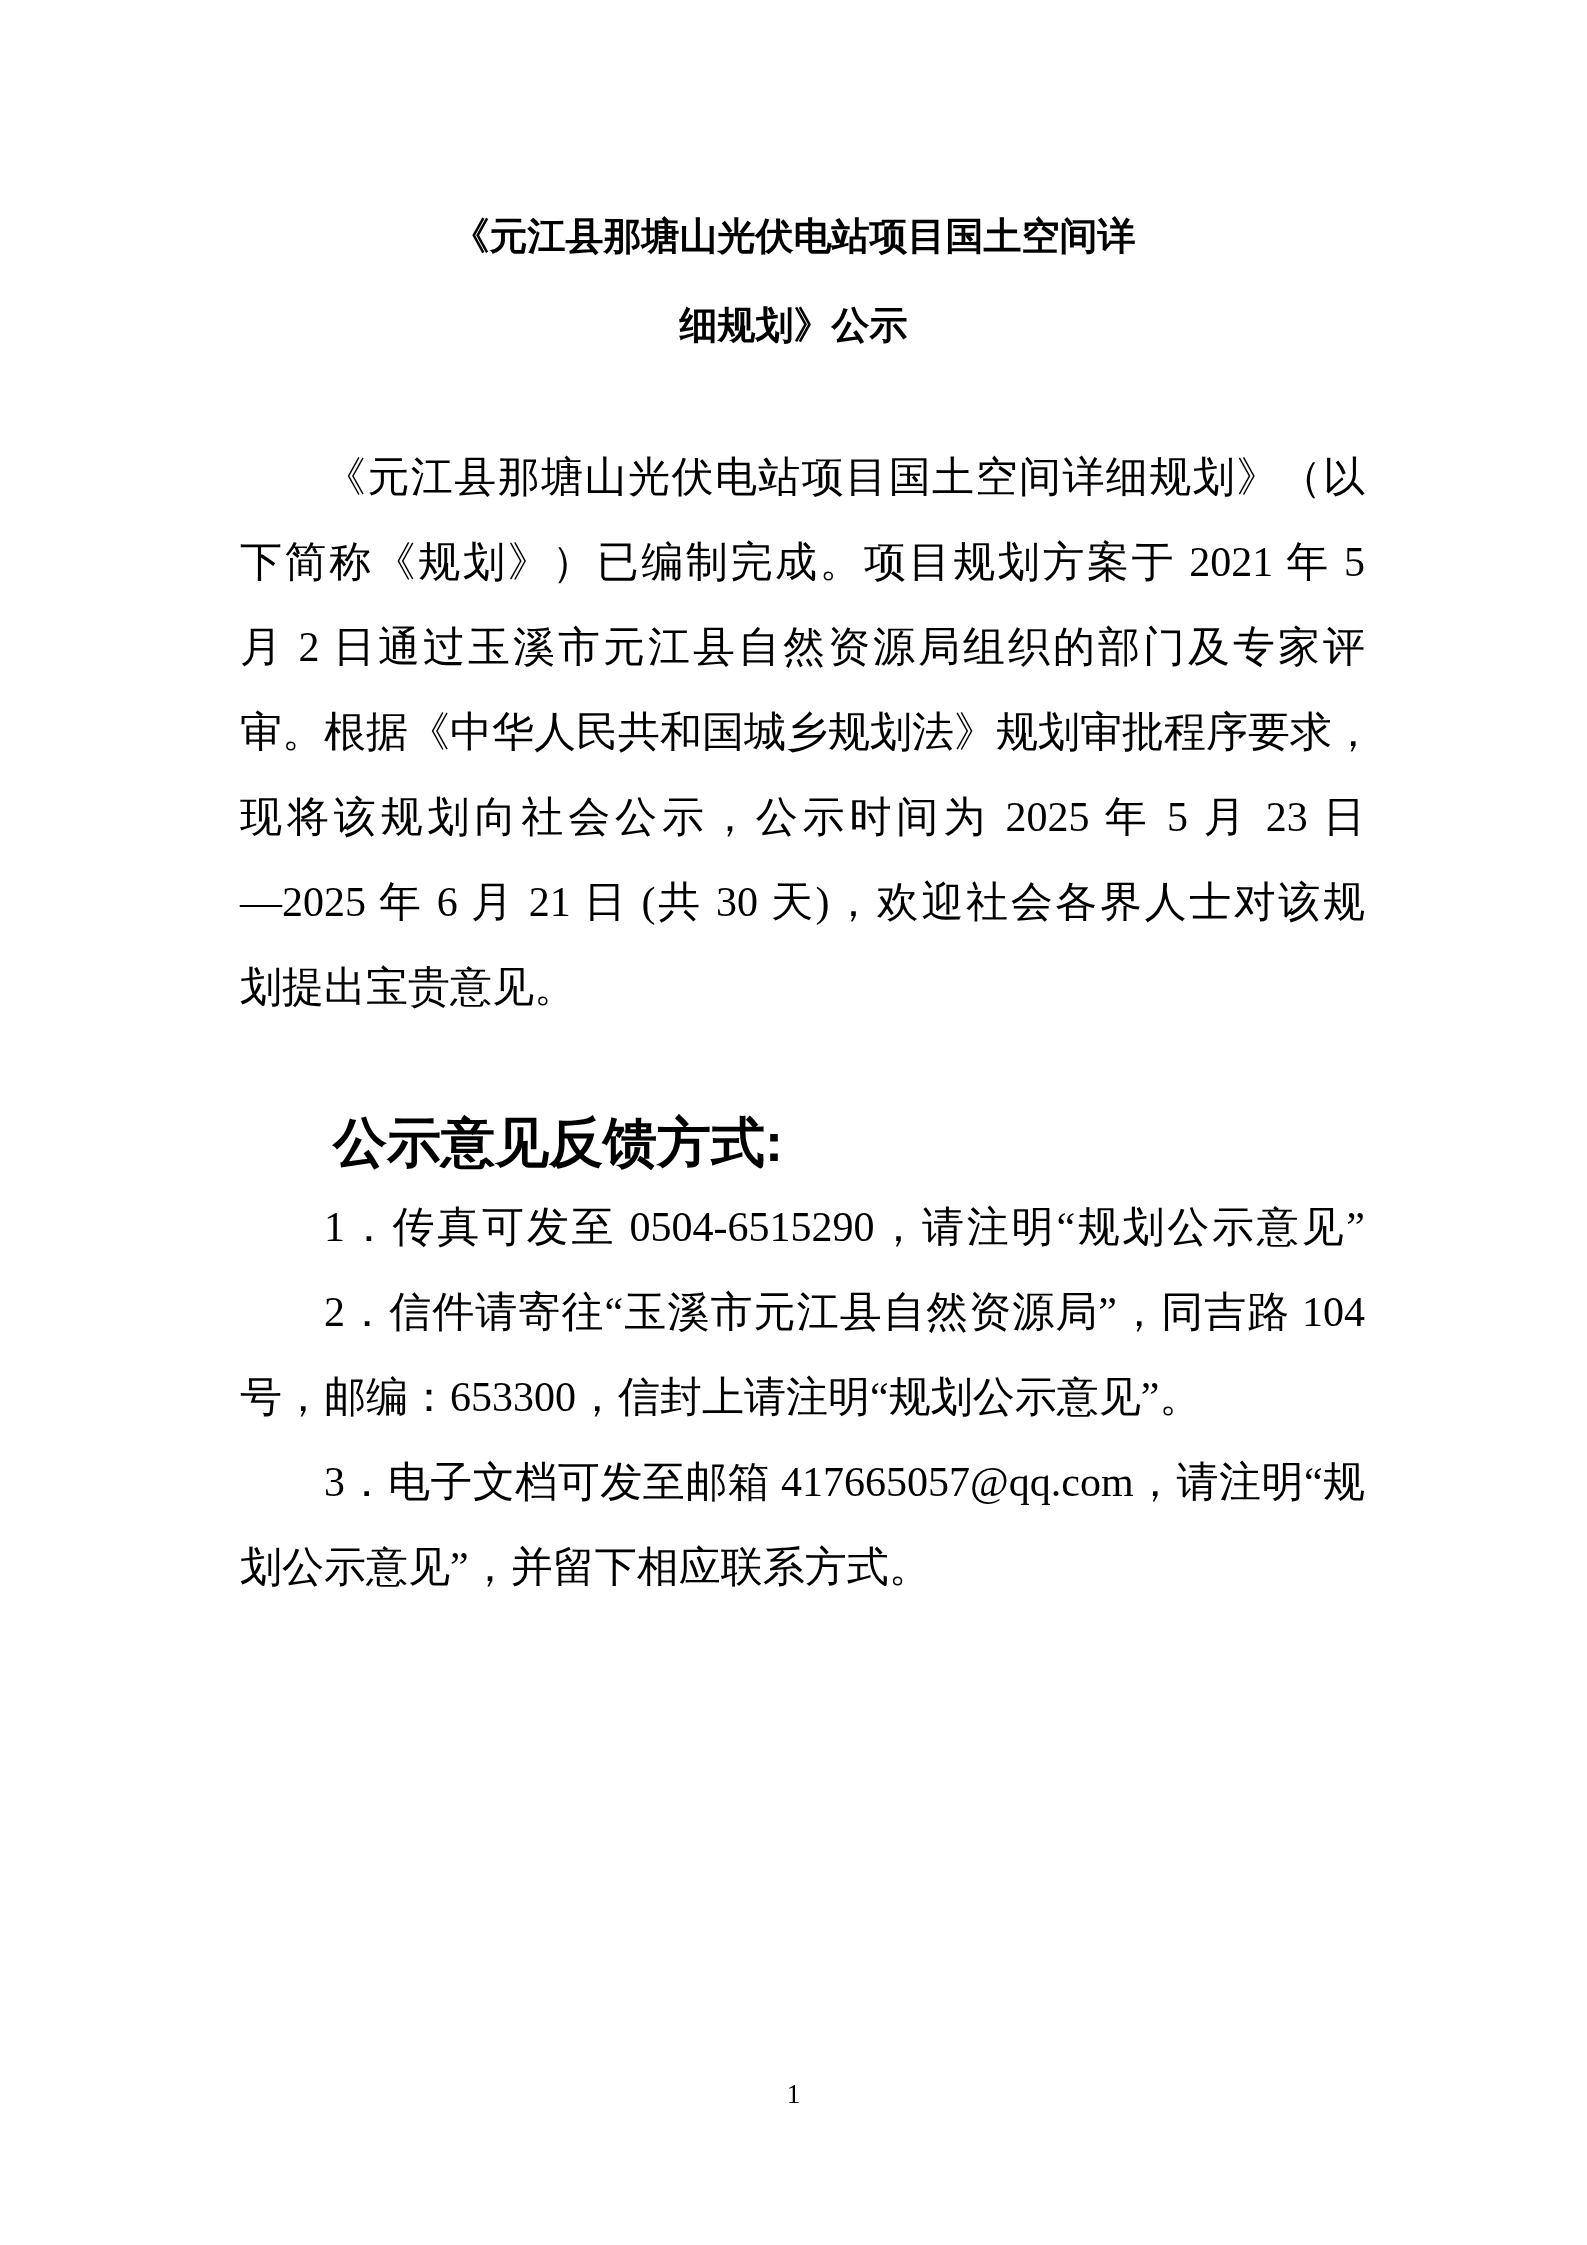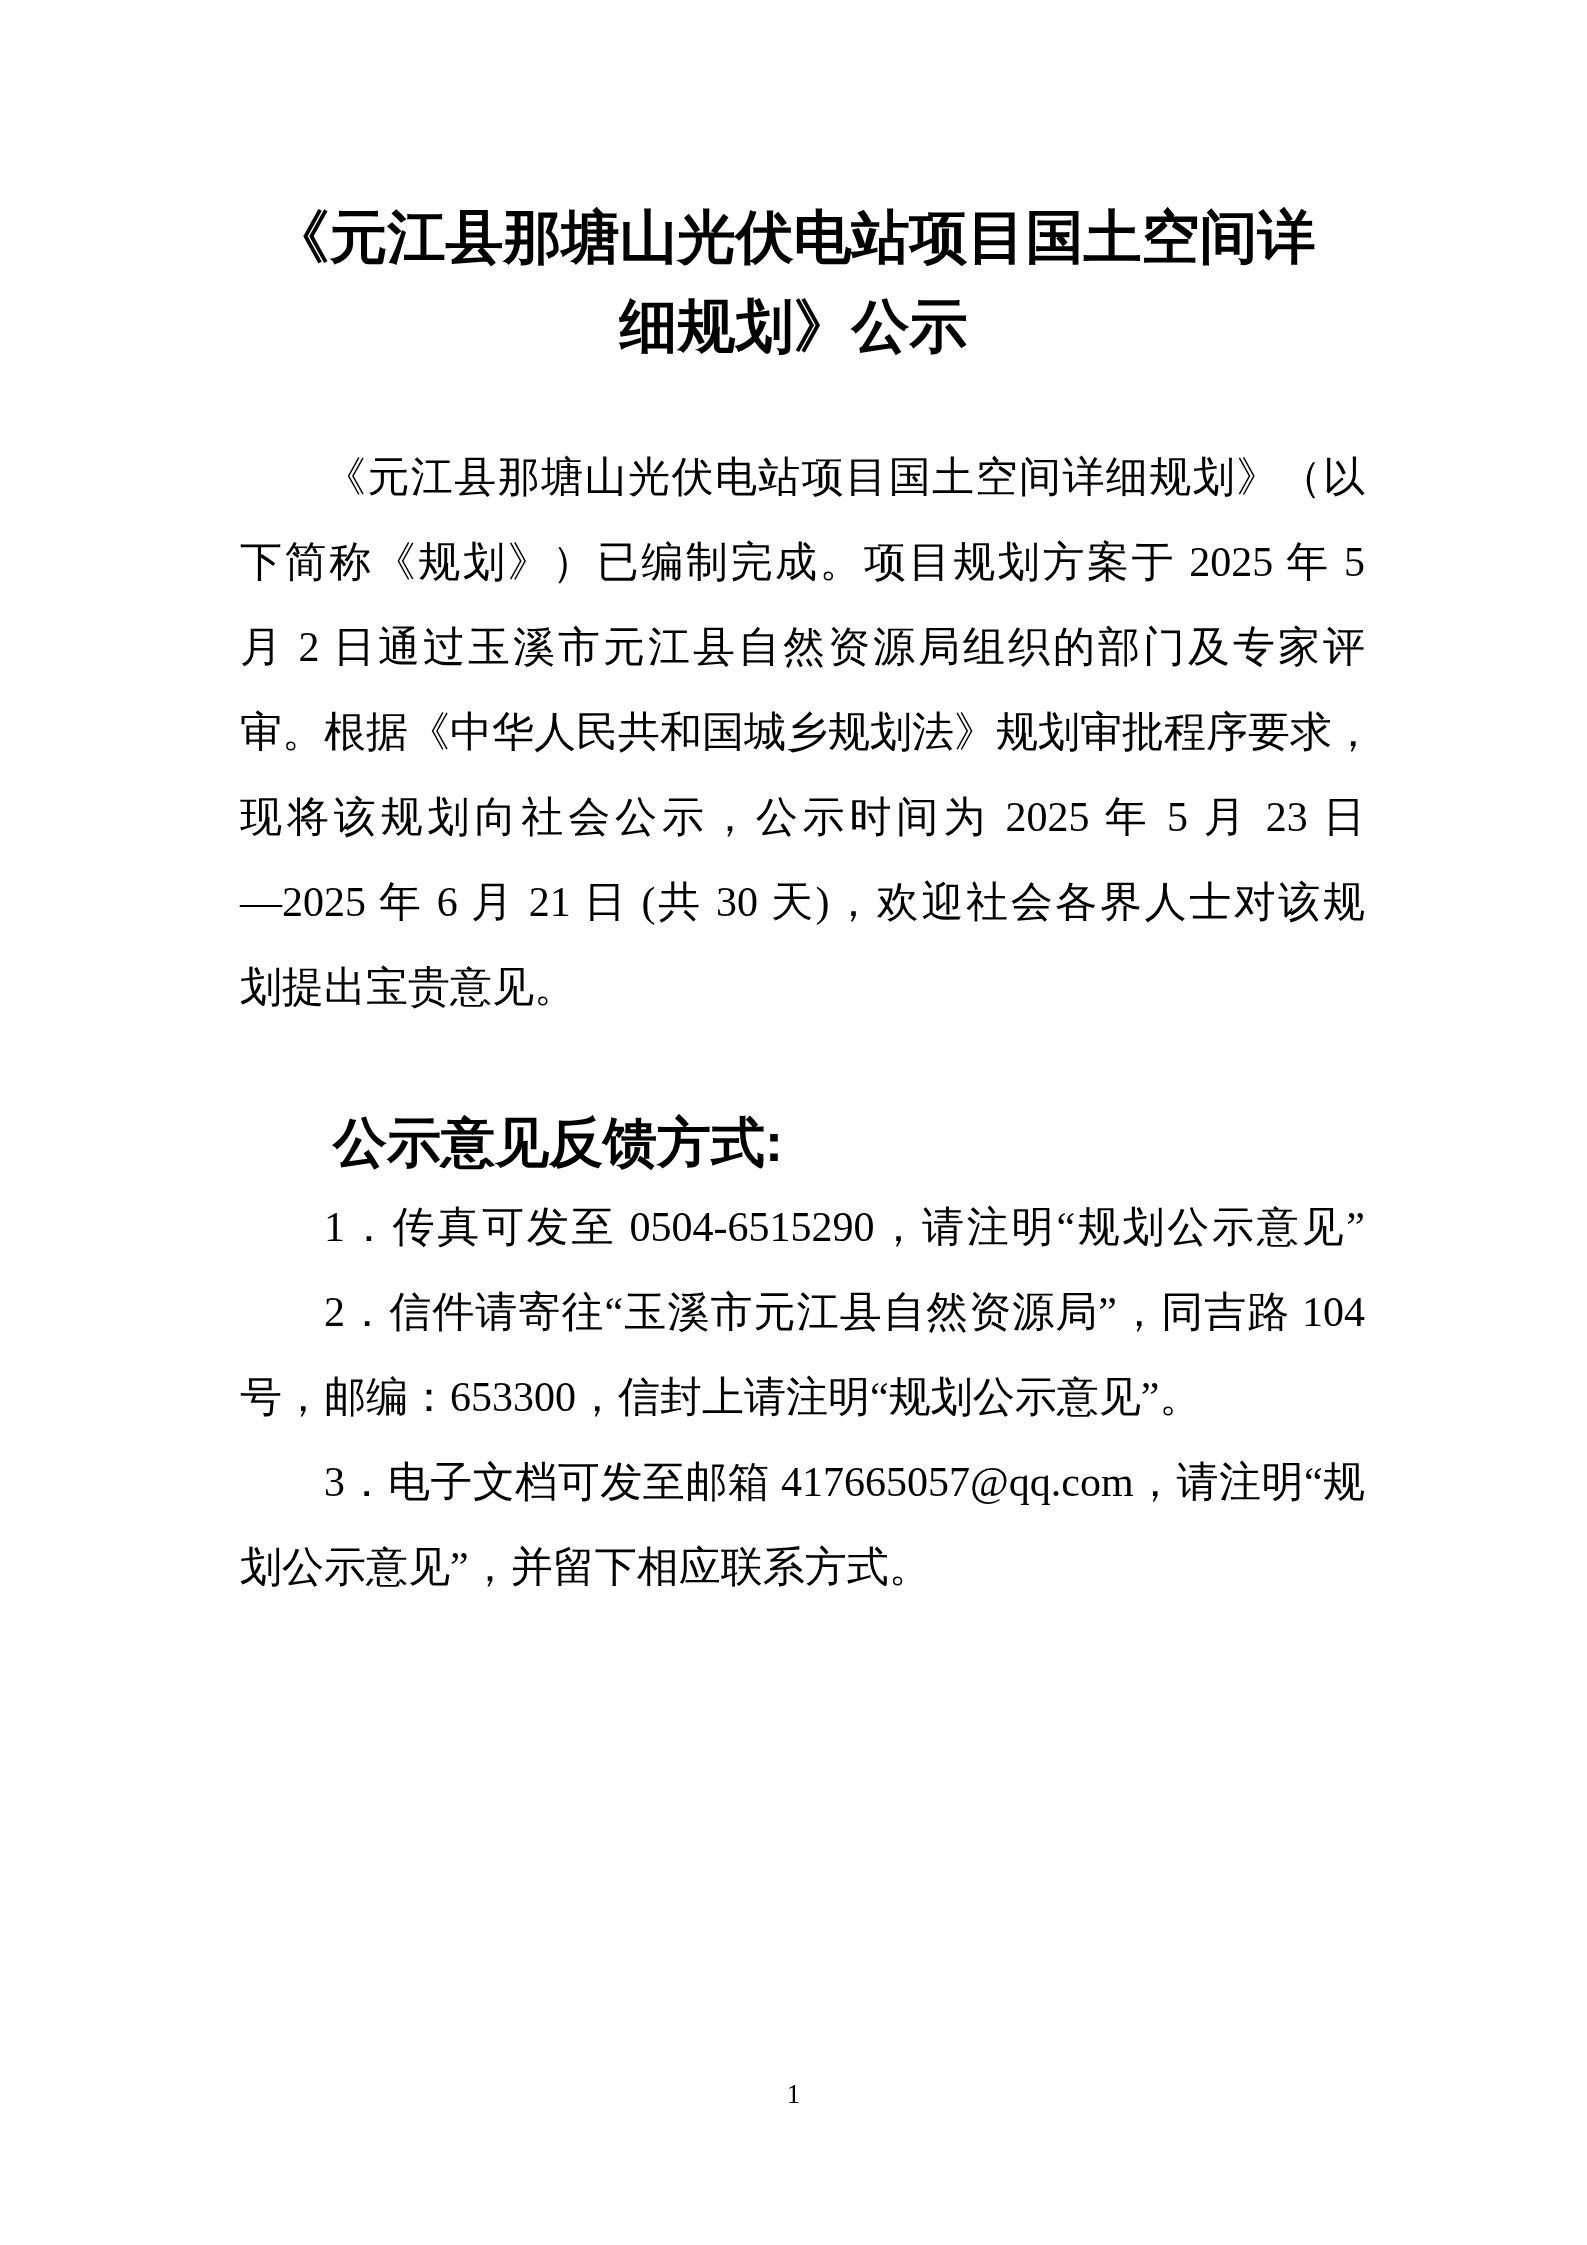--- a/index.html
+++ b/index.html
@@ -13,21 +13,21 @@
     overflow: hidden;
   }
   .doc-title {
     position: absolute;
     top: 192px;
     left: 120px;
     right: 120px;
     text-align: center;
     font-family: "Liberation Sans", sans-serif;
     font-weight: bold;
-    font-size: 58px;
+    font-size: 38px;
     line-height: 89px;
     color: #000000;
   }
   .content {
     position: absolute;
     top: 435px;
     left: 225px;
     width: 1140px;
     font-family: "Liberation Serif", sans-serif;
     font-size: 42px;
@@ -75,21 +75,21 @@
 
   <div class="doc-title">
     <div>《元江县那塘山光伏电站项目国土空间详</div>
     <div>细规划》公示</div>
   </div>
 
   <div class="content">
 
     <div>
       <div class="line indent">《元江县那塘山光伏电站项目国土空间详细规划》（以</div>
-      <div class="line">下简称《规划》）已编制完成。项目规划方案于 2025 年 5</div>
+      <div class="line">下简称《规划》）已编制完成。项目规划方案于 2021 年 5</div>
       <div class="line">月 2 日通过玉溪市元江县自然资源局组织的部门及专家评</div>
       <div class="line">审。根据《中华人民共和国城乡规划法》规划审批程序要求，</div>
       <div class="line">现将该规划向社会公示，公示时间为 2025 年 5 月 23 日</div>
       <div class="line">—2025 年 6 月 21 日 (共 30 天)，欢迎社会各界人士对该规</div>
       <div class="line last">划提出宝贵意见。</div>
     </div>
 
     <div class="feedback-heading">公示意见反馈方式:</div>
 
     <div>

